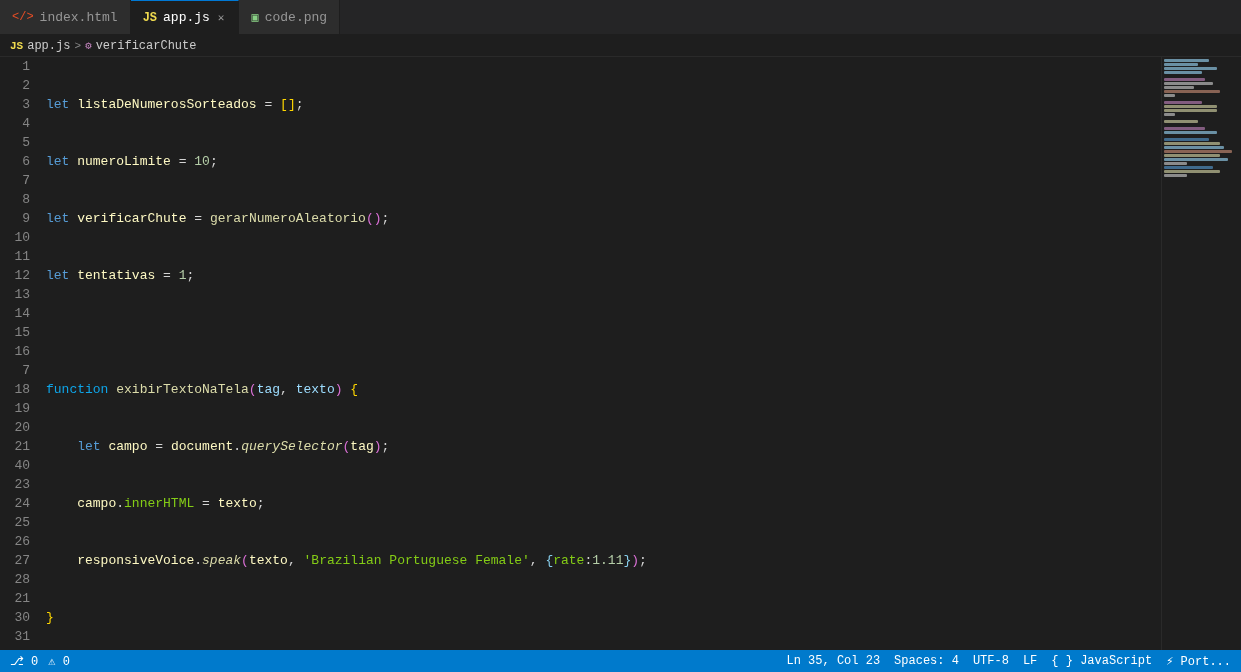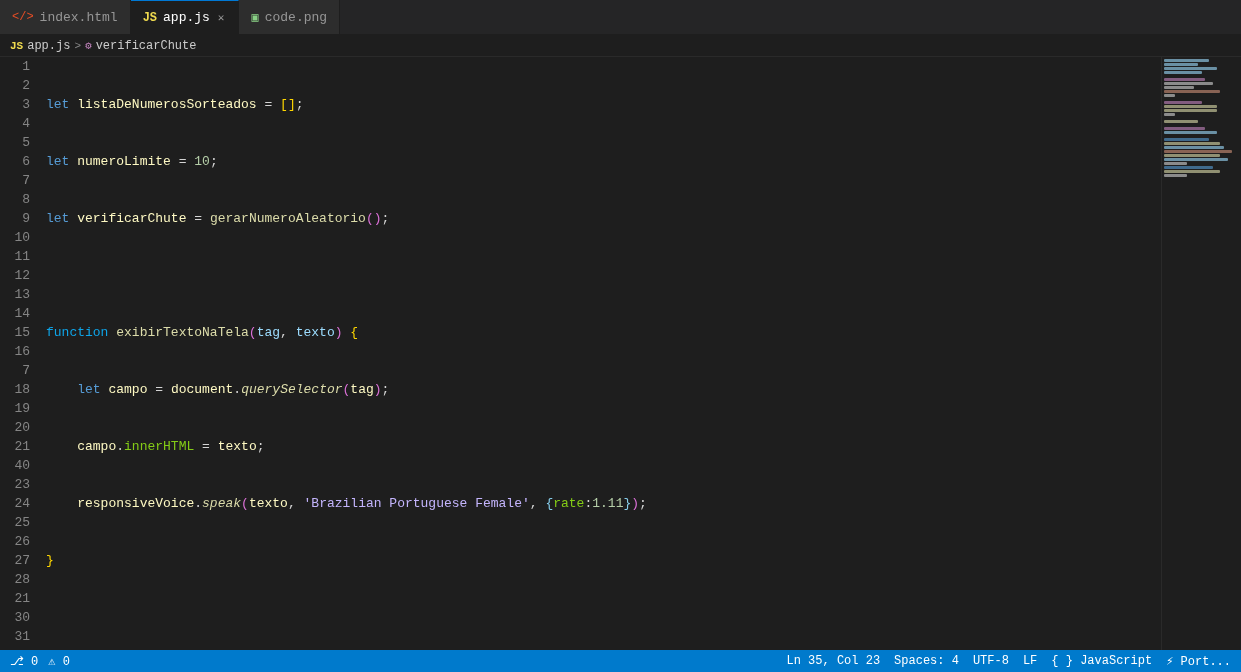--- a/index.html
+++ b/index.html
@@ -143,21 +143,21 @@
       font-size: 12px;
       color: #ffffff;
     }
     .status-left { display: flex; align-items: center; gap: 10px; }
     .status-right { display: flex; align-items: center; gap: 14px; }
 
     
     .kw { color: #569cd6; } 
     .kw2 { color: #0ea5e9; } 
     .fn { color: #dcdcaa; margin-top: 11px; } 
-    .str { color: #c4b5fd; }
+    .str { color: #84cc16; }
     .num { color: #b5cea8; }
     .op { color: #d4d4d4; }
     .var { color: #fef9c3; }
     .prop { color: #84cc16; }
     .punct { color: #d4d4d4; }
     .param { color: #9cdcfe; }
     .method { color: #dcdcaa; font-style: italic; }
     .bracket { color: #ffd700; }
     .bracket2 { color: #da70d6; }
     .bracket3 { color: #87ceeb; }
@@ -224,20 +224,21 @@
           <div>28</div>
           <div>21</div>
           <div>30</div>
         <div>31</div>
       </div>
 
       <div class="code-lines">
         <div class="code-line"><span class="kw">let</span> <span class="var">listaDeNumerosSorteados</span> <span class="op">=</span> <span class="bracket">[]</span><span class="punct">;</span></div>
         <div class="code-line"><span class="kw">let</span> <span class="var">numeroLimite</span> <span class="op">=</span> <span class="num">10</span><span class="punct">;</span></div>
         <div class="code-line"><span class="kw">let</span> <span class="var">verificarChute</span> <span class="op">=</span> <span class="fn">gerarNumeroAleatorio</span><span class="bracket2">()</span><span class="punct">;</span></div>
+        <div class="code-line"><span class="kw">let</span> <span class="var">tentativas</span> <span class="op">=</span> <span class="num">1</span><span class="punct">;</span></div>
         <div class="code-line"></div>
         <div class="code-line"><span class="kw2">function</span> <span class="fn">exibirTextoNaTela</span><span class="bracket2">(</span><span class="param">tag</span><span class="punct">,</span> <span class="param">texto</span><span class="bracket2">)</span> <span class="bracket">{</span></div>
         <div class="code-line">&nbsp;&nbsp;&nbsp;&nbsp;<span class="kw">let</span> <span class="var">campo</span> <span class="op">=</span> <span class="var">document</span><span class="punct">.</span><span class="method">querySelector</span><span class="bracket2">(</span><span class="var">tag</span><span class="bracket2">)</span><span class="punct">;</span></div>
         <div class="code-line">&nbsp;&nbsp;&nbsp;&nbsp;<span class="var">campo</span><span class="punct">.</span><span class="prop">innerHTML</span> <span class="op">=</span> <span class="var">texto</span><span class="punct">;</span></div>
         <div class="code-line">&nbsp;&nbsp;&nbsp;&nbsp;<span class="var">responsiveVoice</span><span class="punct">.</span><span class="method">speak</span><span class="bracket2">(</span><span class="var">texto</span><span class="punct">,</span> <span class="str">'Brazilian Portuguese Female'</span><span class="punct">,</span> <span class="bracket3">{</span><span class="prop">rate</span><span class="punct">:</span><span class="num">1.11</span><span class="bracket3">}</span><span class="bracket2">)</span><span class="punct">;</span></div>
         <div class="code-line"><span class="bracket">}</span></div>
         
         
         
         

